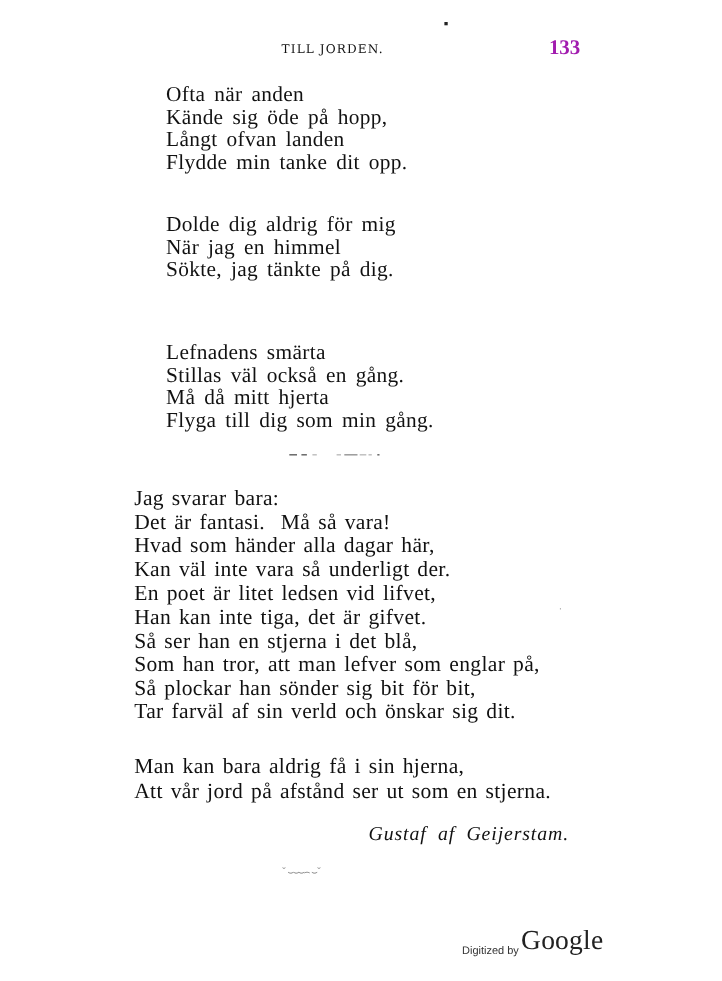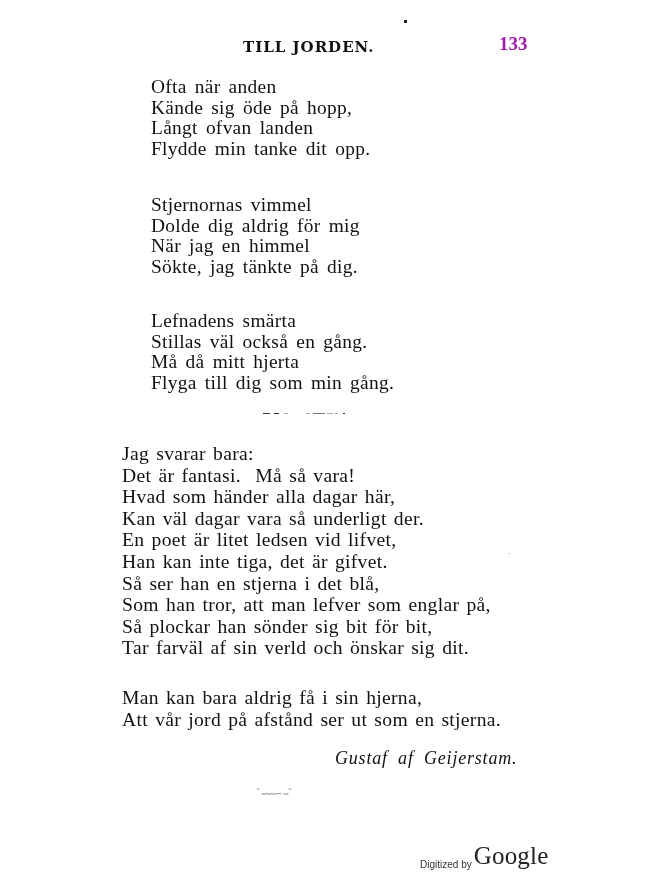--- a/index.html
+++ b/index.html
@@ -15,24 +15,24 @@
       font-family: "DejaVu Serif", "Liberation Serif", serif;
       color: #111111;
     }
     .speck {
       position: absolute;
       background: #222;
     }
     .running-head {
       position: absolute;
       top: 38px;
-      left: 243px;
+      left: 256px;
       font-family: "DejaVu Serif", serif;
-      font-weight: bold;
-      font-size: 15px;
+      font-weight: normal;
+      font-size: 11px;
       letter-spacing: 1px;
       color: #111;
     }
     .page-number {
       position: absolute;
       top: 33px;
       left: 499px;
       font-family: "Liberation Serif", serif;
       font-weight: bold;
       font-size: 19px;
@@ -129,21 +129,20 @@
 
 <main>
   <ul class="stanza" id="stanza-1">
     <li class="line">Ofta när anden</li>
     <li class="line">Kände sig öde på hopp,</li>
     <li class="line">Långt ofvan landen</li>
     <li class="line">Flydde min tanke dit opp.</li>
   </ul>
 
   <ul class="stanza" id="stanza-2">
-    <li class="line">Stjernornas vimmel</li>
     <li class="line">Dolde dig aldrig för mig</li>
     <li class="line">När jag en himmel</li>
     <li class="line">Sökte, jag tänkte på dig.</li>
   </ul>
 
   <ul class="stanza" id="stanza-3">
     <li class="line">Lefnadens smärta</li>
     <li class="line">Stillas väl också en gång.</li>
     <li class="line">Må då mitt hjerta</li>
     <li class="line">Flyga till dig som min gång.</li>
@@ -157,21 +156,21 @@
     <span style="left:50px;width:12px;background:#777;"></span>
     <span style="left:64px;width:6px;background:#aaa;"></span>
     <span style="left:72px;width:3px;background:#aaa;"></span>
     <span style="left:80px;width:2px;background:#333;"></span>
   </div>
 
   <ul class="stanza" id="stanza-4">
     <li class="line narrow">Jag svarar bara:</li>
     <li class="line narrow" style="white-space:pre;">Det är fantasi.  Må så vara!</li>
     <li class="line narrow">Hvad som händer alla dagar här,</li>
-    <li class="line narrow">Kan väl dagar vara så underligt der.</li>
+    <li class="line narrow">Kan väl inte vara så underligt der.</li>
     <li class="line narrow">En poet är litet ledsen vid lifvet,</li>
     <li class="line narrow">Han kan inte tiga, det är gifvet.</li>
     <li class="line narrow">Så ser han en stjerna i det blå,</li>
     <li class="line narrow">Som han tror, att man lefver som englar på,</li>
     <li class="line narrow">Så plockar han sönder sig bit för bit,</li>
     <li class="line narrow">Tar farväl af sin verld och önskar sig dit.</li>
   </ul>
 
   <ul class="stanza" id="stanza-5">
     <li class="line narrow">Man kan bara aldrig få i sin hjerna,</li>

